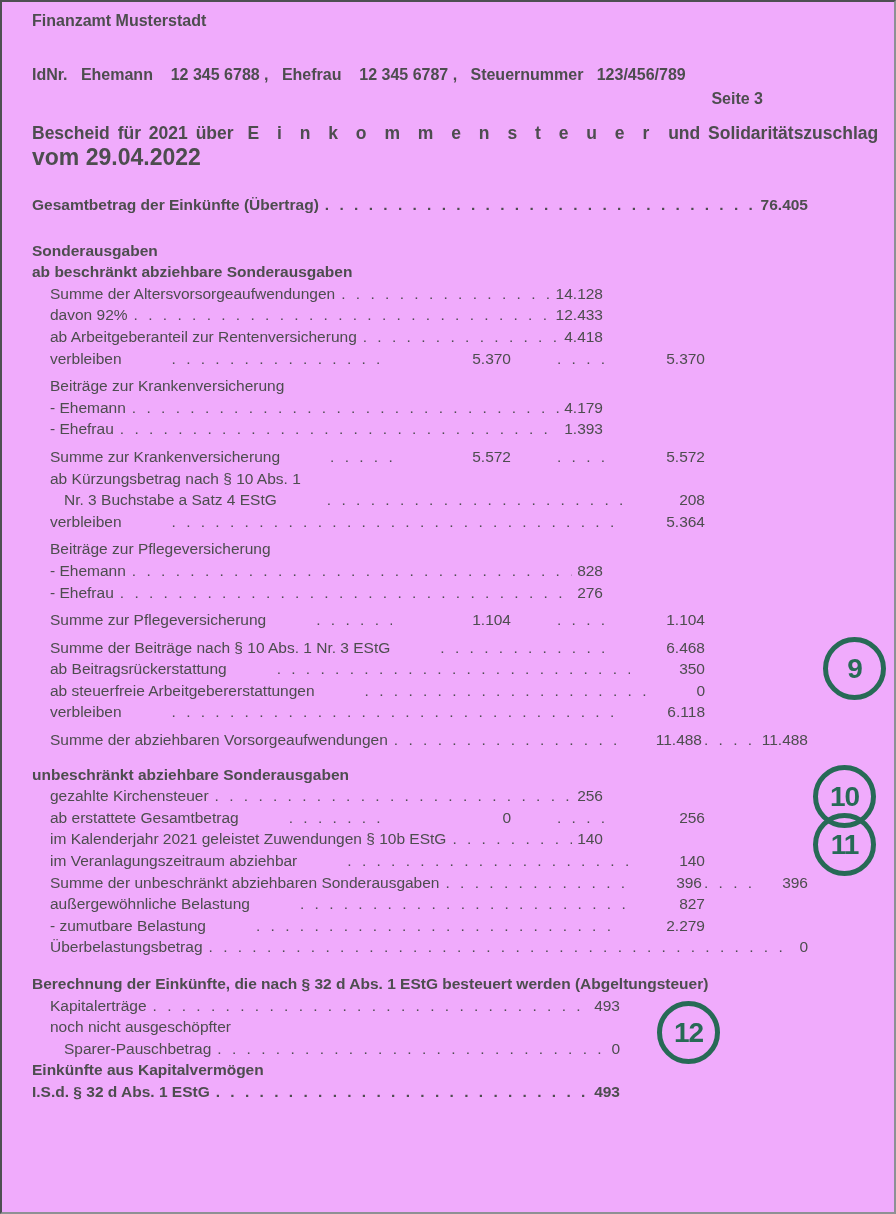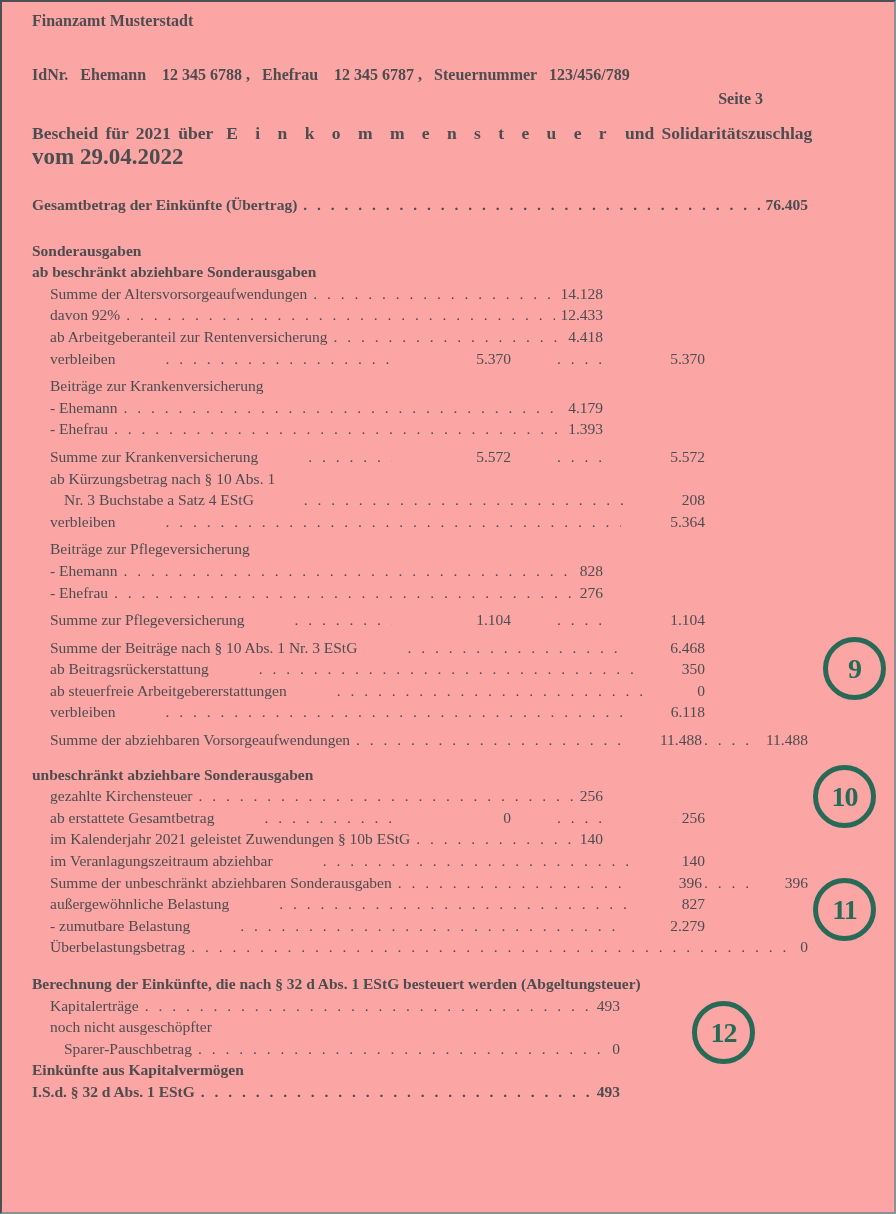--- a/index.html
+++ b/index.html
@@ -1,26 +1,26 @@
 <!DOCTYPE html>
 <html><head>
 <meta charset="utf-8">
 <style>
   html,body { margin:0; padding:0; background:#e8e8e8; }
   .page {
     position:relative;
     width:896px; height:1214px;
     box-sizing:border-box;
-    background:#fca5a5;
+    background:#f0abfc;
     border:2px solid #4e4f52;
     border-right-color:#8f9094;
     border-bottom-color:#8f9094;
     padding:8px 86px 0 30px;
     overflow:hidden;
-    font-family:Liberation Serif, serif;
+    font-family:Liberation Sans, sans-serif;
     font-size:15.5px;
     color:#4d4d4f;
   }
   .row { display:flex; align-items:baseline; line-height:21.6px; white-space:nowrap; }
   .hrow { line-height:22px; font-size:16px; }
   .b { font-weight:700; }
   .pre { white-space:pre;margin-top:16px; }
   .ind1 { padding-left:18px;justify-content:space-between; }
   .ind2 { padding-left:32px; }
   .endA { margin-right:205px; }
@@ -49,22 +49,22 @@
   .badge {
     position:absolute; box-sizing:border-box;
     width:63px; height:63px; border-radius:50%;
     border:5px solid #276a56; color:#276a56;
     display:flex; align-items:center; justify-content:center;
     font-size:28px; font-weight:700; letter-spacing:-1px;
     background:transparent;
   }
   #badge-9  { left:821px; top:635px; }
   #badge-10 { left:811px; top:763px; }
-  #badge-11 { left:811px; top:876px; }
-  #badge-12 { left:690px; top:999px; }
+  #badge-11 { left:811px; top:811px; }
+  #badge-12 { left:655px; top:999px; }
 </style>
 </head>
 <body>
 
 <div class="page">
 
   <div class="row hrow b">
     <span>Finanzamt Musterstadt</span>
   </div>
   <div class="row hrow b pre">

